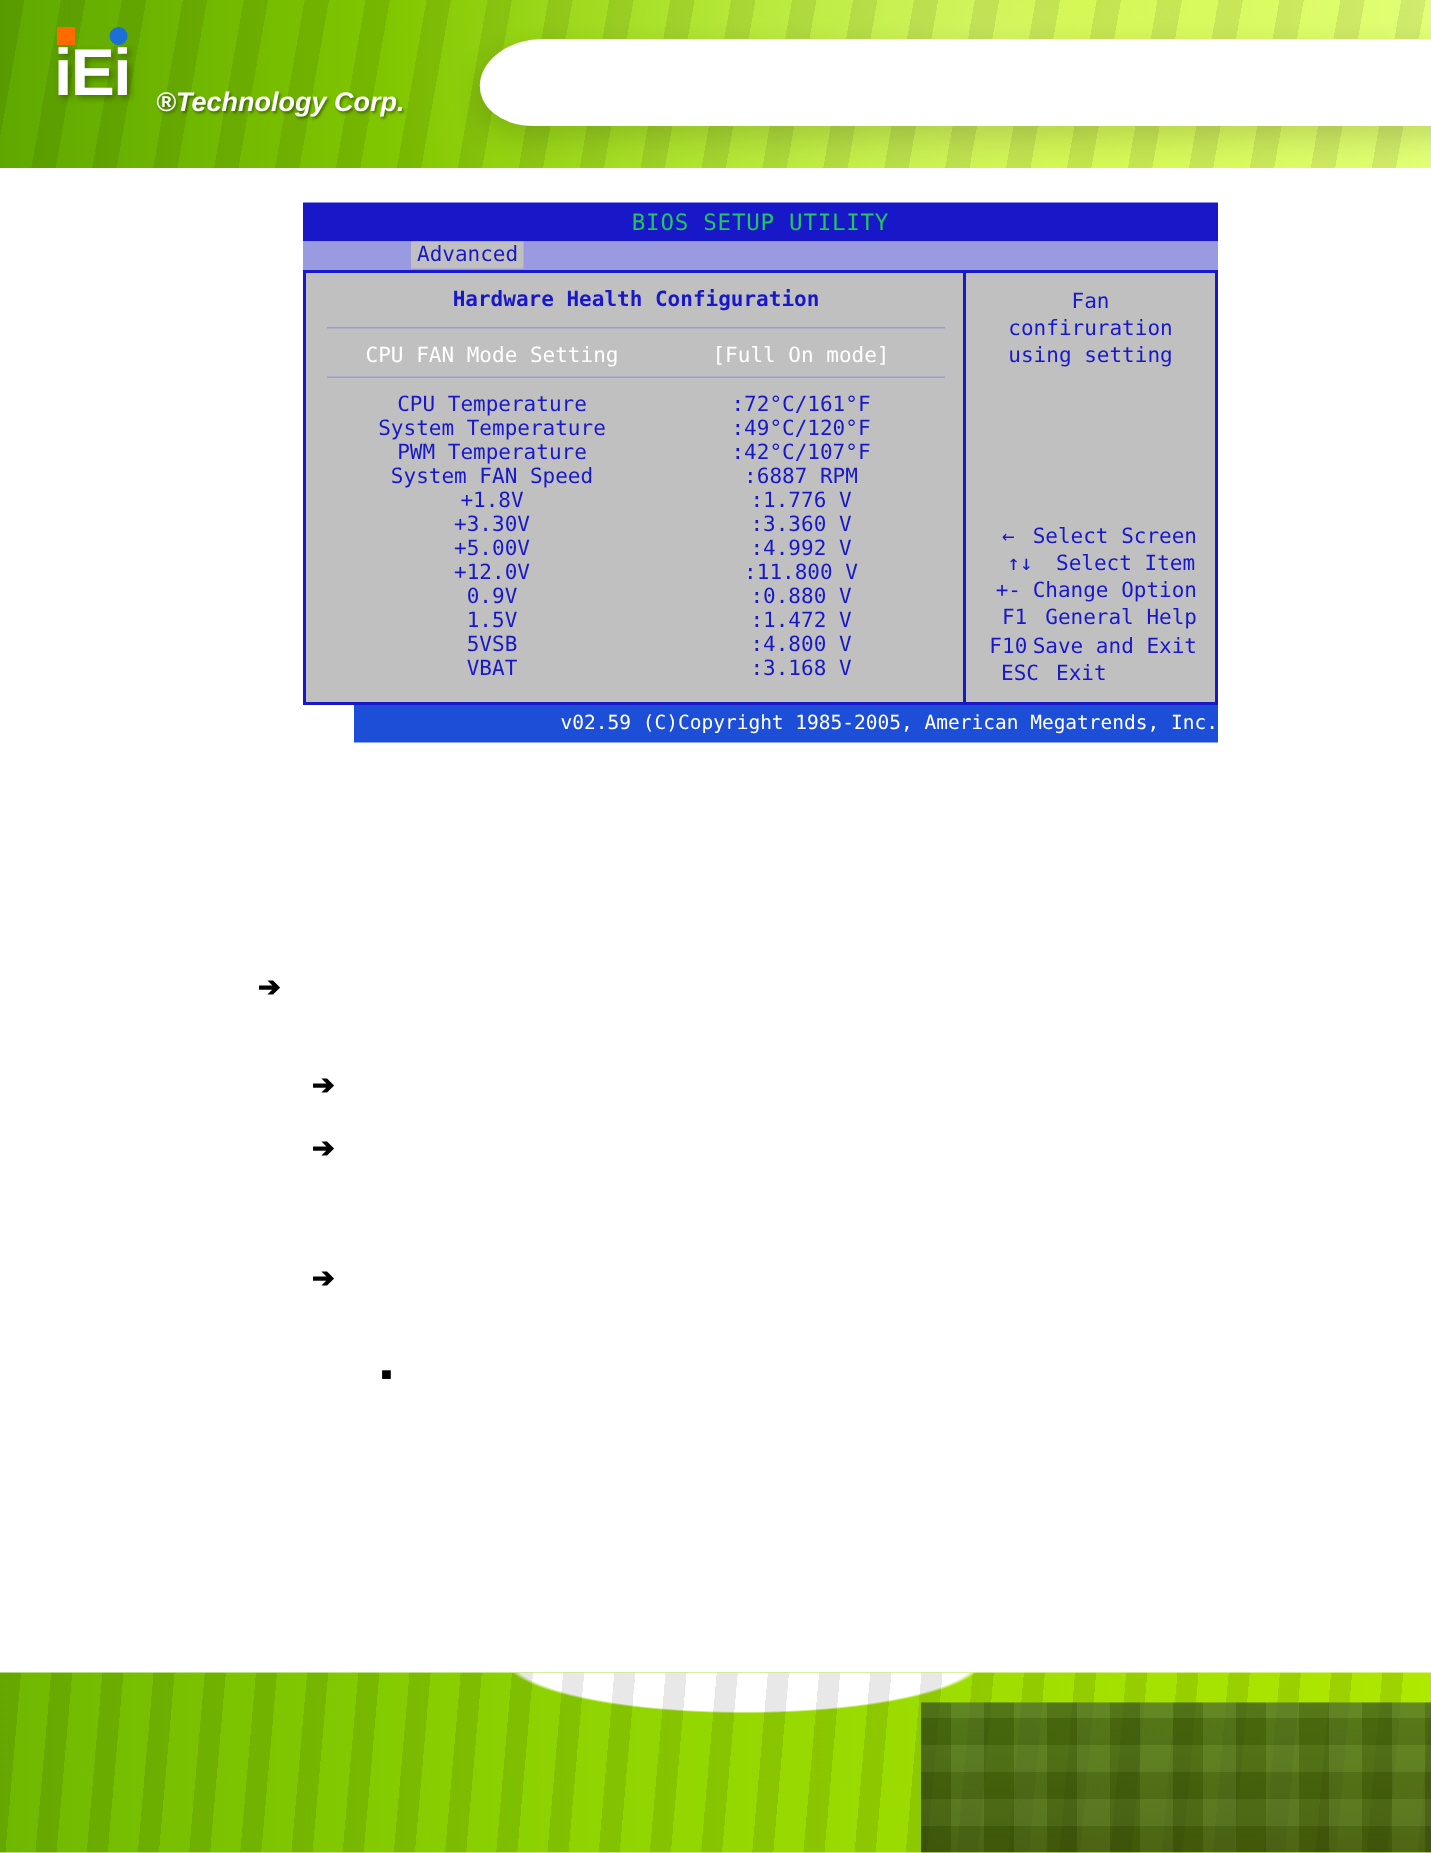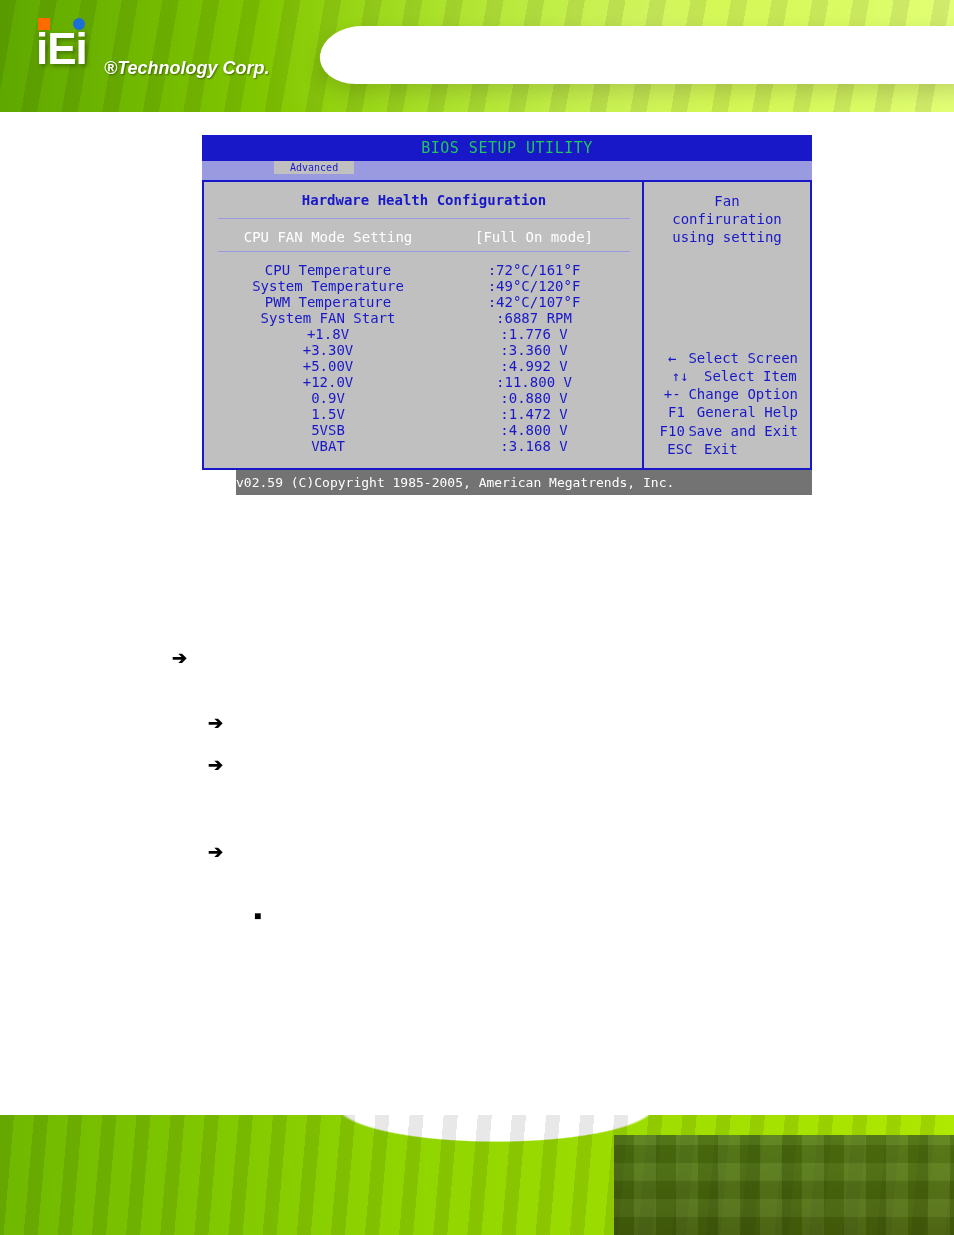--- a/index.html
+++ b/index.html
@@ -14,35 +14,35 @@
   .logo-block { position: absolute; left: 36px; top: 24px; }
   .logo-iei { font-family: "Arial Black", Arial, sans-serif; font-size: 44px; font-weight: 900; color: #fff; letter-spacing: -1px; text-shadow: 2px 2px 4px rgba(0,0,0,0.35); position: relative; display: inline-block; }
   .logo-iei .orange-dot { position: absolute; top: -6px; left: 2px; width: 12px; height: 12px; background: #ff6b00; }
   .logo-iei .blue-dot { position: absolute; top: -6px; right: 2px; width: 12px; height: 12px; background: #1b6fd6; border-radius: 50%; }
   .logo-tagline { position: absolute; left: 104px; top: 58px; font-size: 18px; font-style: italic; font-weight: bold; color: #fff; text-shadow: 1px 1px 2px rgba(0,0,0,0.45); white-space: nowrap; }
 
   
   .bios-wrap { position: absolute; left: 202px; top: 135px; width: 610px; }
   .bios-title { background: #1818c8; color: #22c55e; font-family: "Lucida Console", Consolas, monospace; font-size: 15px; text-align: center; padding: 4px 0; letter-spacing: 0.5px; }
   .bios-tabbar { background: #9a9ae0; height: 19px; position: relative; }
-  .bios-tab-adv { position: absolute; left: 72px; top: 0; background: #c0c0c0; color: #1818c8; font-family: "Lucida Console", Consolas, monospace; font-size: 10px; padding: 1px 16px; }
+  .bios-tab-adv { position: absolute; left: 72px; top: 0; background: #c0c0c0; color: #1818c8; font-family: "Lucida Console", Consolas, monospace; font-size: 14px; padding: 1px 4px; }
   .bios-body { display: flex; border: 2px solid #1818c8; background: #c0c0c0; text-align: center; }
   .bios-left { flex: 1; padding: 10px 12px 14px 14px; border-right: 2px solid #1818c8; font-family: "Lucida Console", Consolas, monospace; font-size: 14px; color: #1818c8; }
   .bios-left h3 { font-size: 14px; font-weight: bold; margin-bottom: 10px; color: #1818c8; }
   .hr-line { border: none; border-top: 1px solid #9a9ae0; margin: 6px 0 10px; }
   .bios-row { display: flex; white-space: pre; }
   .bios-row.sel { background: #c0c0c0; color: #fff; }
   .col-label { width: 220px; }
   .col-val { flex: 1; }
   .bios-right { width: 166px; padding: 10px 12px; font-family: "Lucida Console", Consolas, monospace; font-size: 14px; color: #1818c8; display: flex; flex-direction: column; }
   .desc-block { flex: 0 0 auto; line-height: 1.3; }
   .nav-block { margin-top: auto; }
   .nav-row { display: flex; white-space: pre; line-height: 1.3; }
   .nav-key { width: 48px; }
-  .bios-footer { background: #737373; color: #fff; font-family: "Lucida Console", Consolas, monospace; font-size: 13px; text-align: left; padding: 5px 0; margin-left: 34px; }
+  .bios-footer { background: #1d4ed8; color: #fff; font-family: "Lucida Console", Consolas, monospace; font-size: 13px; text-align: right; padding: 5px 0; margin-left: 34px; }
 
   
   .doc-area { position: absolute; top: 604px; left: 138px; width: 720px; color: #fff;  }
   .doc-caption { font-size: 13px; margin: 6px 0 24px 70px; font-weight: bold; color: #fff; }
   .arrow-row { display: flex; align-items: flex-start; margin: 0 0 20px 34px; font-size: 14px; color: #fff; }
   .arrow-row.sub { margin-left: 70px; }
   .arrow-glyph { color: #000; font-size: 18px; font-weight: bold; margin-right: 14px; line-height: 1; }
   .square-glyph { color: #000; font-size: 12px; margin-right: 14px; line-height: 1.4; }
   .arrow-text { flex: 1; line-height: 1.6; }
 
@@ -86,21 +86,21 @@
       <div class="bios-row sel">
         <span class="col-label">CPU FAN Mode Setting</span>
         <span class="col-val">[Full On mode]</span>
       </div>
       <hr class="hr-line">
       <div id="bios-readings">
           <div class="bios-row"><span class="col-label">CPU Temperature</span><span class="col-val">:72°C/161°F</span></div>
           <div class="bios-row"><span class="col-label">System Temperature</span><span class="col-val">:49°C/120°F</span></div>
           <div class="bios-row"><span class="col-label">PWM Temperature</span><span class="col-val">:42°C/107°F</span></div>
           <div class="bios-row"><span class="col-label"></span><span class="col-val"></span></div>
-          <div class="bios-row"><span class="col-label">System FAN Start</span><span class="col-val">:6887 RPM</span></div>
+          <div class="bios-row"><span class="col-label">System FAN Speed</span><span class="col-val">:6887 RPM</span></div>
           <div class="bios-row"><span class="col-label"></span><span class="col-val"></span></div>
           <div class="bios-row"><span class="col-label">+1.8V</span><span class="col-val">:1.776 V</span></div>
           <div class="bios-row"><span class="col-label">+3.30V</span><span class="col-val">:3.360 V</span></div>
           <div class="bios-row"><span class="col-label">+5.00V</span><span class="col-val">:4.992 V</span></div>
           <div class="bios-row"><span class="col-label">+12.0V</span><span class="col-val">:11.800 V</span></div>
           <div class="bios-row"><span class="col-label">0.9V</span><span class="col-val">:0.880 V</span></div>
           <div class="bios-row"><span class="col-label">1.5V</span><span class="col-val">:1.472 V</span></div>
           <div class="bios-row"><span class="col-label">5VSB</span><span class="col-val">:4.800 V</span></div>
           <div class="bios-row"><span class="col-label">VBAT</span><span class="col-val">:3.168 V</span></div>
         </div>

